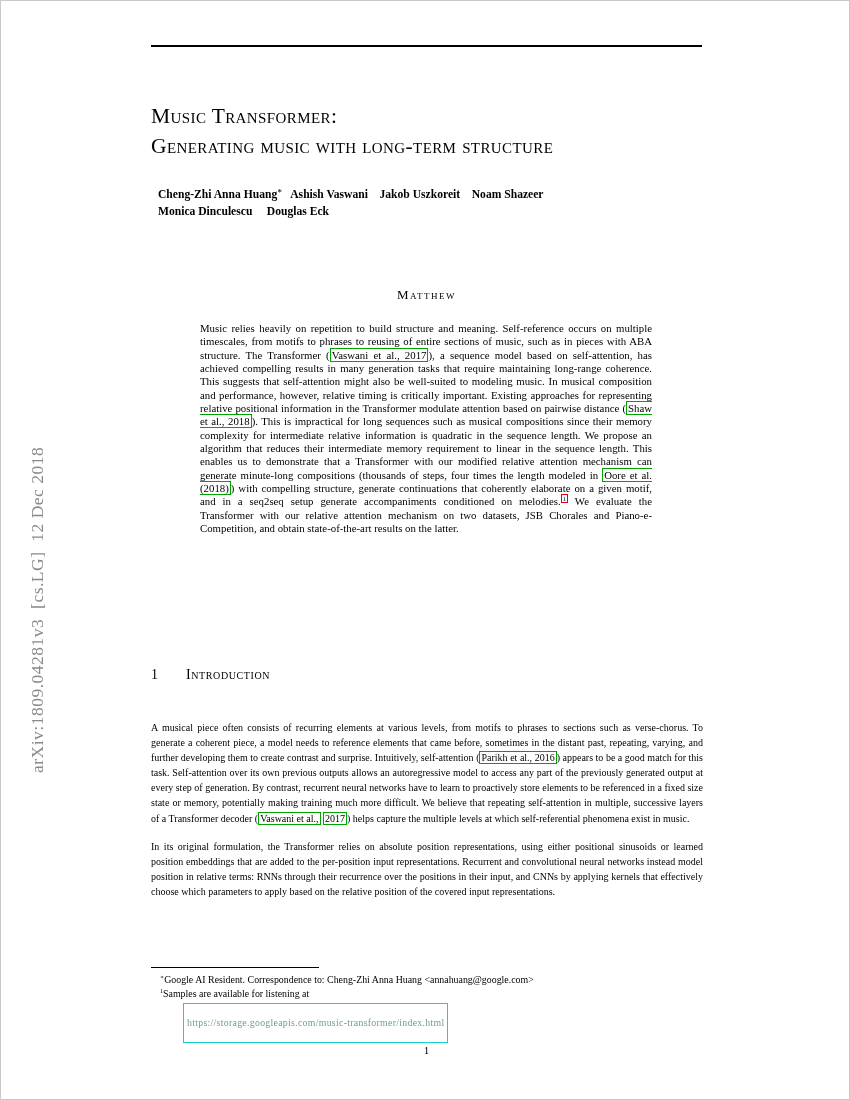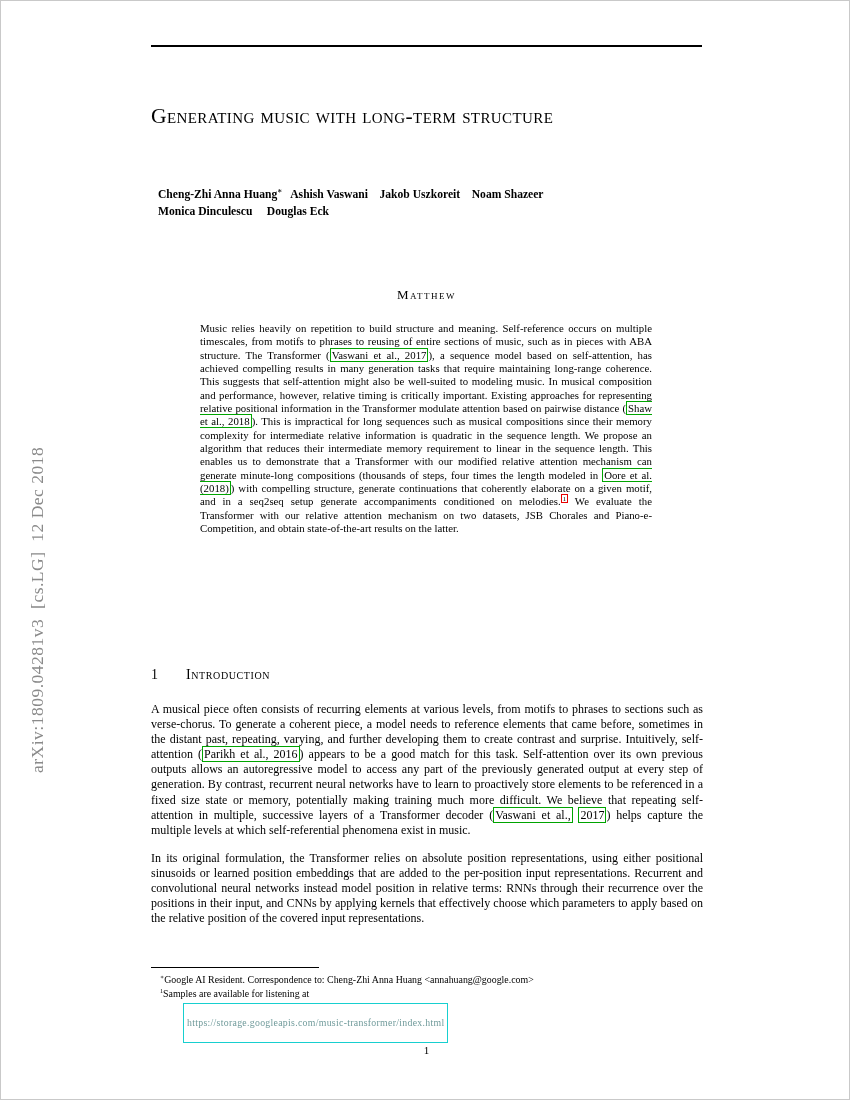--- a/index.html
+++ b/index.html
@@ -17,21 +17,21 @@
   .title-block{left:150px;top:100px;font-variant:small-caps;font-size:21.5px;letter-spacing:.4px;line-height:30px;}
   .authors-block{left:157px;top:185px;font-size:11.6px;line-height:17px;}
   .author-line{font-weight:bold;white-space:pre-wrap;}
   .affiliation{font-weight:normal;margin-top:3px;}
   .abstract-heading{left:150px;top:286px;width:551px;text-align:center;
     font-variant:small-caps;font-size:13px;letter-spacing:1.5px;}
   .abstract-body{left:199px;top:321px;width:452px;font-size:10.8px;line-height:13.35px;text-align:justify;}
   .section-heading{left:150px;top:666px;font-size:14px;}
   .section-heading .sec-num{margin-right:28px;}
   .section-heading .sec-title{font-variant:small-caps;letter-spacing:.6px;}
-  .intro-block{left:150px;top:701px;width:552px;font-size:12px;line-height:15.1px;text-align:justify;}
+  .intro-block{left:150px;top:719px;width:552px;font-size:10px;line-height:15.1px;text-align:justify;}
   .intro-block p{margin:0 0 13px 0;}
   .footnote-rule{left:150px;top:966px;width:168px;height:1px;background:#000;}
   .footnotes{left:150px;top:972px;width:552px;font-size:9.9px;line-height:13.5px;}
   .footnote-line{text-indent:9px;}
   .url-line{margin-top:3px;text-indent:0;}
   .url-box{
     font-family:Liberation Serif, serif;
     font-size:9.8px;color:#6f9a9a;border:1.5px solid #17cfcf;
     padding:12px 3px;display:inline-block;letter-spacing:.3px;margin-left:32px;
   }
@@ -42,20 +42,21 @@
   .sup{vertical-align:super;font-size:.62em;line-height:0;}
 </style>
 </head>
 <body>
 
 <div class="abs side-label">arXiv:1809.04281v3  [cs.LG]  12 Dec 2018</div>
 
 <div class="abs top-rule"></div>
 
 <div class="abs title-block">
+  <div>Music Transformer:</div>
   <div>Generating music with long-term structure</div>
 </div>
 
 <div class="abs authors-block">
   <div class="author-line"><span>Cheng-Zhi Anna Huang</span><span class="sup">∗</span><span>   Ashish Vaswani    Jakob Uszkoreit    Noam Shazeer</span></div>
   <div class="author-line">Monica Dinculescu     Douglas Eck</div>
 </div>
 
 <div class="abs abstract-heading">Matthew</div>
 

